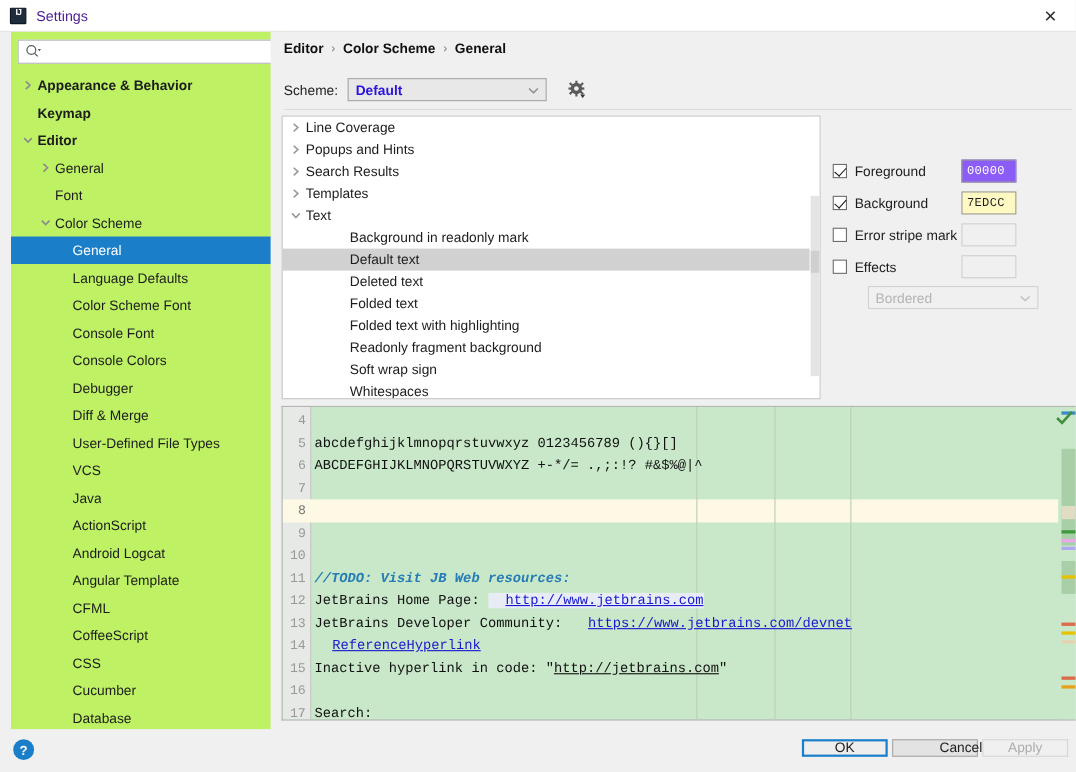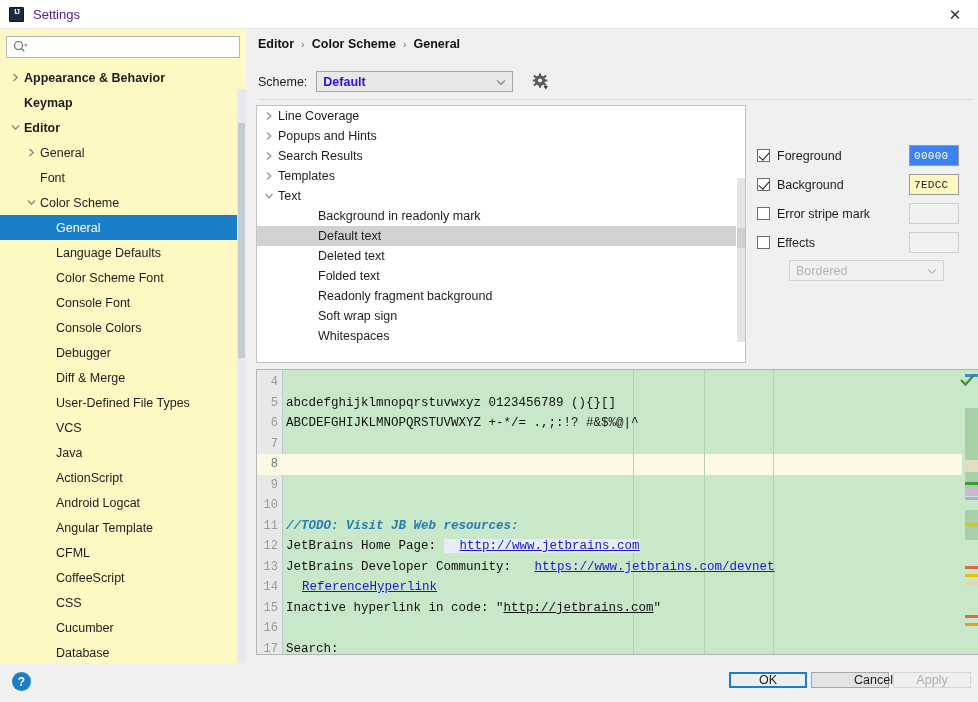--- a/index.html
+++ b/index.html
@@ -32,22 +32,22 @@
   }
   #title-text { font-size:13px; color:#4c1d95; }
   #close-btn {
     position:absolute; right:0; top:0; width:46px; height:29px;
     display:flex; align-items:center; justify-content:center;
     font-size:15px; color:#333; cursor:default;
   }
 
   
   #leftpanel {
-    position:absolute; left:0; top:29px; width:246px; height:634px;
-    background:#fef9c3;
+    position:absolute; left:10px; top:29px; width:246px; height:634px;
+    background:#bef264;
   }
   #search-wrap { padding:7px 6px 0 6px; }
   #search-box {
     height:22px; background:#fff; border:1px solid #b6b6b6;
     display:flex; align-items:center; padding-left:6px;
   }
   #search-icon-svg { flex:none; }
   #search-input {
     border:0; outline:0; background:transparent; height:18px;
     font-family:"Liberation Sans",sans-serif; font-size:12.5px;
@@ -94,21 +94,21 @@
     display:flex; align-items:center; gap:7px;
   }
   #breadcrumb .sep { font-weight:normal; color:#777; font-size:11px; }
 
   #scheme-row {
     position:absolute; left:12px; top:42px;
     display:flex; align-items:center;
   }
   #scheme-label { font-size:12.5px; color:#1d1d1d; margin-right:9px; }
   #scheme-select {
-    width:197px; height:21px; background:#e8e8e8;
+    width:181px; height:21px; background:#e8e8e8;
     border:1px solid #a7a7a7;
     display:flex; align-items:center; padding:0 6px;
     position:relative;
   }
   #scheme-value { color:#2a12e0; font-weight:bold; font-size:12.5px; }
   #scheme-caret { position:absolute; right:6px; top:7px; }
   #gear-btn {
     margin-left:17px; width:20px; height:20px;
     display:flex; align-items:center; justify-content:center;
   }
@@ -156,21 +156,21 @@
     content:""; position:absolute; left:3px; top:0px;
     width:5px; height:9px; border:solid #1d1d1d;
     border-width:0 1.6px 1.6px 0; transform:rotate(42deg);
   }
   .optlbl { font-size:12.5px; color:#1d1d1d; }
 
   #attrs-grid { position:absolute; left:6px; top:36px; }
   #attrs-grid .gridline {
     display:flex; align-items:center; height:29px;
   }
-  #attrs-grid .label-cell { width:152px; display:flex; align-items:center; }
+  #attrs-grid .label-cell { width:117px; display:flex; align-items:center; }
   .swatch {
     width:50px; height:21px; border:1px solid #9a9a9a;
     display:flex; align-items:center; justify-content:flex-start;
     padding-left:4px;
     font-family:"Liberation Mono", monospace; font-size:11px;
     letter-spacing:0.3px;
   }
   .swatch.empty { background:#f0f0f0; border-color:#cfcfcf; }
 
   #effects-select {
@@ -482,20 +482,24 @@
         <div class="arow aind1">
           <span class="aarrow none"></span>
           <span>Deleted text</span>
         </div>
         <div class="arow aind1">
           <span class="aarrow none"></span>
           <span>Folded text</span>
         </div>
         <div class="arow aind1">
           <span class="aarrow none"></span>
+          <span>Folded text with highlighting</span>
+        </div>
+        <div class="arow aind1">
+          <span class="aarrow none"></span>
           <span>Readonly fragment background</span>
         </div>
         <div class="arow aind1">
           <span class="aarrow none"></span>
           <span>Soft wrap sign</span>
         </div>
         <div class="arow aind1">
           <span class="aarrow none"></span>
           <span>Whitespaces</span>
         </div>
@@ -508,21 +512,21 @@
 
   <div id="options">
 
     <div id="attrs-grid">
 
       <div class="gridline">
         <div class="label-cell">
           <div class="cb checked" id="cb-fg"></div>
           <span class="optlbl">Foreground</span>
         </div>
-        <div class="swatch" id="sw-fg" style="background: #3b82f6; color: rgb(255, 255, 255);">00000</div>
+        <div class="swatch" id="sw-fg" style="background: #8b5cf6; color: rgb(255, 255, 255);">00000</div>
       </div>
 
       <div class="gridline">
         <div class="label-cell">
           <div class="cb checked" id="cb-bg"></div>
           <span class="optlbl">Background</span>
         </div>
         <div class="swatch" id="sw-bg" style="background: #fef9c3; color: rgb(29, 29, 29);">7EDCC</div>
       </div>
 

